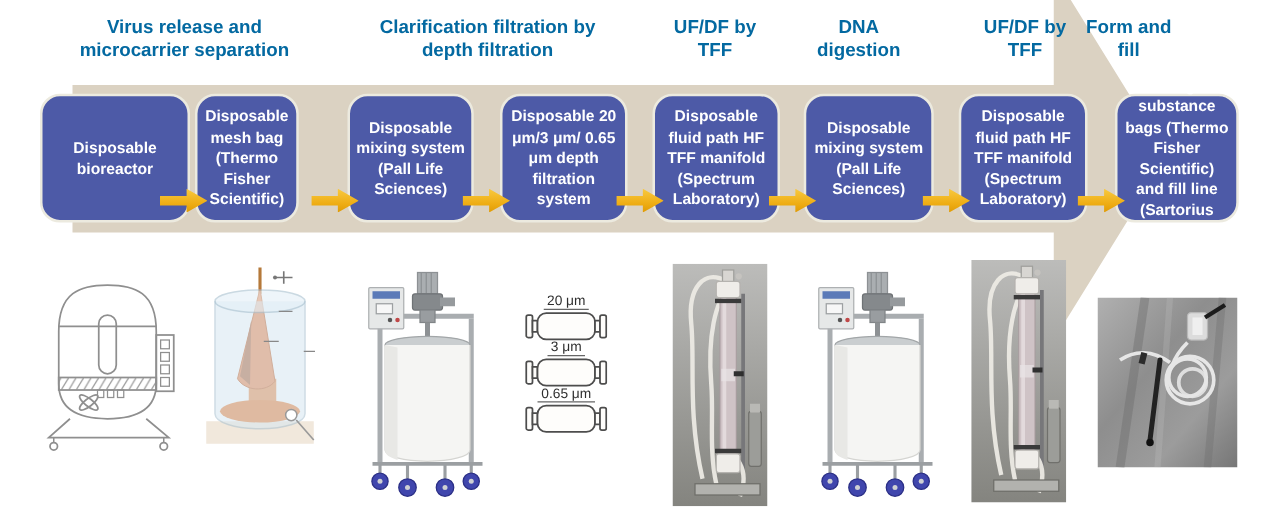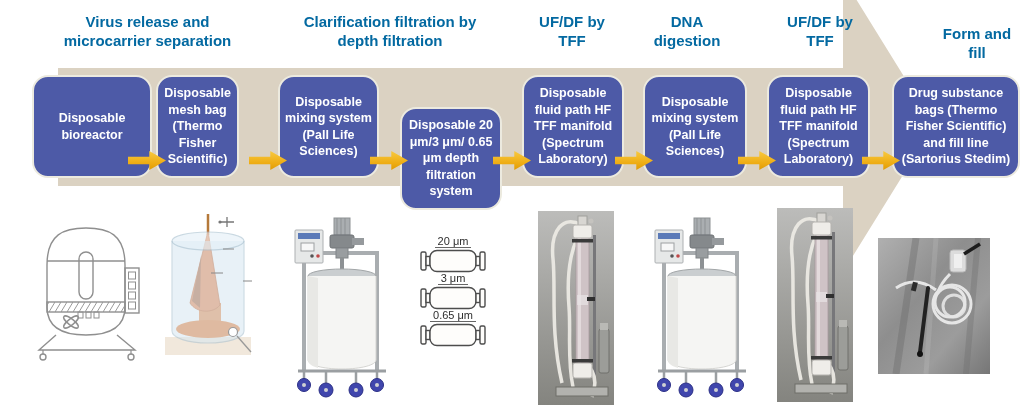--- a/index.html
+++ b/index.html
@@ -38,30 +38,30 @@
 
   <svg class="arrow-bg" viewBox="0 0 1024 418" preserveAspectRatio="none">
     <path d="M58,68 L843,68 L843,-22 L934,125 L843,272 L843,186 L58,186 Z" fill="#dbd2c2"></path>
   </svg>
 
   <div class="stage-header" style="left:40px;width:215px;">Virus release and microcarrier separation</div>
   <div class="stage-header" style="left:286px;width:208px;">Clarification filtration by depth filtration</div>
   <div class="stage-header" style="left:533px;width:78px;">UF/DF by TFF</div>
   <div class="stage-header" style="left:648px;width:78px;">DNA digestion</div>
   <div class="stage-header" style="left:781px;width:78px;">UF/DF by TFF</div>
-  <div class="stage-header" style="left:938px;width:78px;margin-top:12px;">Form and fill</div>
+  <div class="stage-header" style="left:864px;width:78px;">Form and fill</div>
 
   <div class="step-box" style="left:32px;width:120px;">Disposable bioreactor</div>
   <div class="step-box" style="left:156px;width:83px;">Disposable mesh bag (Thermo Fisher Scientific)</div>
   <div class="step-box" style="left:278px;width:101px;">Disposable mixing system (Pall Life Sciences)</div>
-  <div class="step-box" style="left:400px;width:102px;margin-top:32px;">Disposable 20 μm/3 μm/ 0.65 μm depth filtration system</div>
+  <div class="step-box" style="left:400px;width:102px;">Disposable 20 μm/3 μm/ 0.65 μm depth filtration system</div>
   <div class="step-box" style="left:522px;width:102px;">Disposable fluid path HF TFF manifold (Spectrum Laboratory)</div>
   <div class="step-box" style="left:643px;width:104px;">Disposable mixing system (Pall Life Sciences)</div>
   <div class="step-box" style="left:767px;width:103px;">Disposable fluid path HF TFF manifold (Spectrum Laboratory)</div>
-  <div class="step-box" style="left:892px;width:128px;">Drug substance bags (Thermo Fisher Scientific) and fill line (Sartorius Stedim)</div>
+  <div class="step-box" style="left:892px;width:99px;">Drug substance bags (Thermo Fisher Scientific) and fill line (Sartorius Stedim)</div>
 
   <div class="connector-arrow" style="left:128px;"></div>
   <div class="connector-arrow" style="left:249px;"></div>
   <div class="connector-arrow" style="left:370px;"></div>
   <div class="connector-arrow" style="left:493px;"></div>
   <div class="connector-arrow" style="left:615px;"></div>
   <div class="connector-arrow" style="left:738px;"></div>
   <div class="connector-arrow" style="left:862px;"></div>
 
   <div class="illus" style="left:25px;top:222px;">

